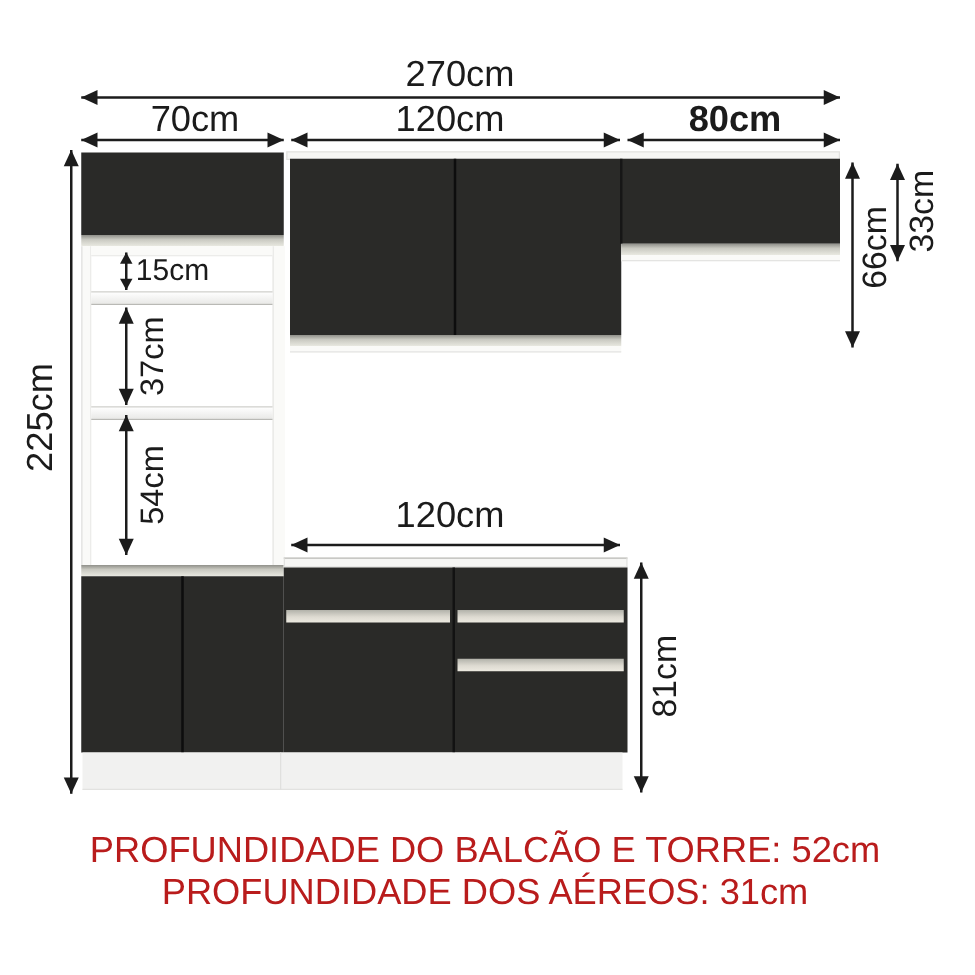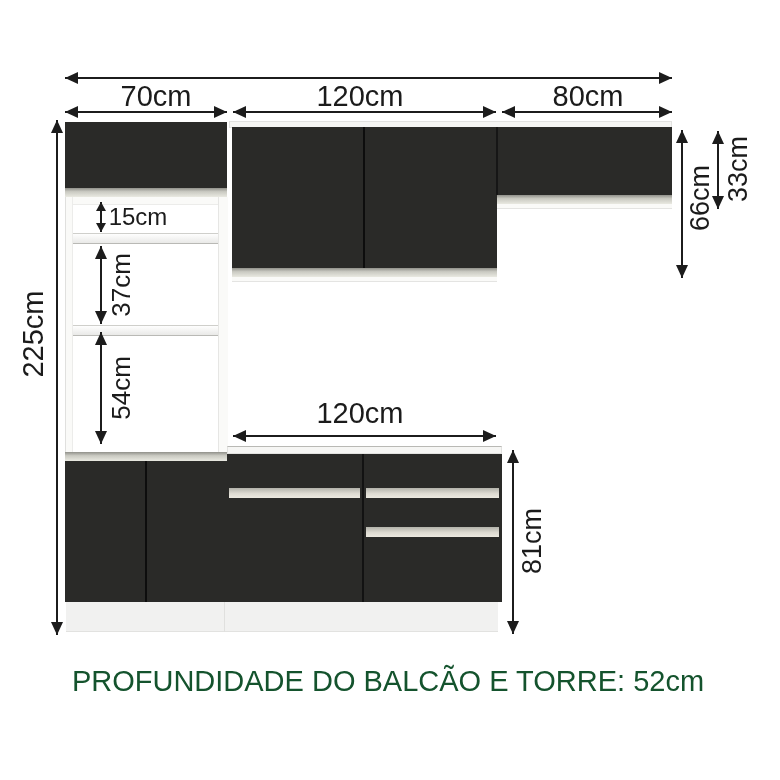--- a/index.html
+++ b/index.html
@@ -34,21 +34,21 @@
   .trim{position:absolute;background:linear-gradient(180deg,#90908a 0%,#c9c9c1 40%,#e9e9e1 100%);}
   .handle{position:absolute;background:linear-gradient(180deg,#b2b2aa 0%,#ddDAD1 55%,#ece9e0 100%);}
   .seam{position:absolute;background:#0d0d0d;}
   .lightedge{position:absolute;background:#f6f6f4;border:1px solid #e2e2e0;box-sizing:border-box;}
   .wall{position:absolute;background:#fafaf8;box-sizing:border-box;}
   .shelf{position:absolute;background:linear-gradient(180deg,#fefefe,#e9e9e7);
     border-top:1px solid #cfcfcb;border-bottom:1px solid #b9b9b5;box-sizing:border-box;}
   .plinth{position:absolute;background:#f1f1f0;border-bottom:1px solid #e2e2e0;box-sizing:border-box;}
   
   .note{position:absolute;transform:translate(-50%,-50%);font-size:29px;line-height:1;
-    white-space:nowrap;color:#14532d;}
+    white-space:nowrap;color:#b91c1c;}
 </style>
 </head>
 <body>
 
 <div id="stage">
 
   <div class="blk" style="left:65px;top:122px;width:162px;height:66px;"></div>
   <div class="trim" style="left:65px;top:188px;width:162px;height:9px;"></div>
 
   <div class="wall" style="left:65px;top:197px;width:8px;height:255px;border-left:1px solid #e0e0de;border-right:1px solid #ececea;"></div>
@@ -88,27 +88,29 @@
   <div class="ah" style="left:502px;top:111px;width:170px;"></div>
   <div class="av" style="left:56px;top:120px;height:515px;"></div>
   <div class="av sm" style="left:100px;top:202px;height:30px;"></div>
   <div class="av" style="left:100px;top:246px;height:78px;"></div>
   <div class="av" style="left:100px;top:332px;height:112px;"></div>
   <div class="av" style="left:681px;top:130px;height:148px;"></div>
   <div class="av" style="left:717px;top:131px;height:78px;"></div>
   <div class="ah" style="left:233px;top:435px;width:263px;"></div>
   <div class="av" style="left:512px;top:450px;height:184px;"></div>
 
+  <div class="dim" style="left:368px;top:60px;">270cm</div>
   <div class="dim" style="left:156px;top:96px;">70cm</div>
   <div class="dim" style="left:360px;top:96px;">120cm</div>
-  <div class="dim" style="left:588px;top:96px;">80cm</div>
+  <div class="dim" style="left:588px;top:96px;font-weight:bold;">80cm</div>
   <div class="dim rot" style="left:33px;top:334px;">225cm</div>
   <div class="dim f24" style="left:138px;top:217px;">15cm</div>
   <div class="dim rot f26" style="left:121px;top:285px;">37cm</div>
   <div class="dim rot f26" style="left:121px;top:388px;">54cm</div>
   <div class="dim rot f27" style="left:700px;top:198px;">66cm</div>
   <div class="dim rot f27" style="left:738px;top:169px;">33cm</div>
   <div class="dim" style="left:360px;top:413px;">120cm</div>
   <div class="dim rot f27" style="left:532px;top:541px;">81cm</div>
 
   <div class="note" style="left:388px;top:681px;">PROFUNDIDADE DO BALCÃO E TORRE: 52cm</div>
+  <div class="note" style="left:388px;top:715px;">PROFUNDIDADE DOS AÉREOS: 31cm</div>
 
 </div>
 
 </body></html>

